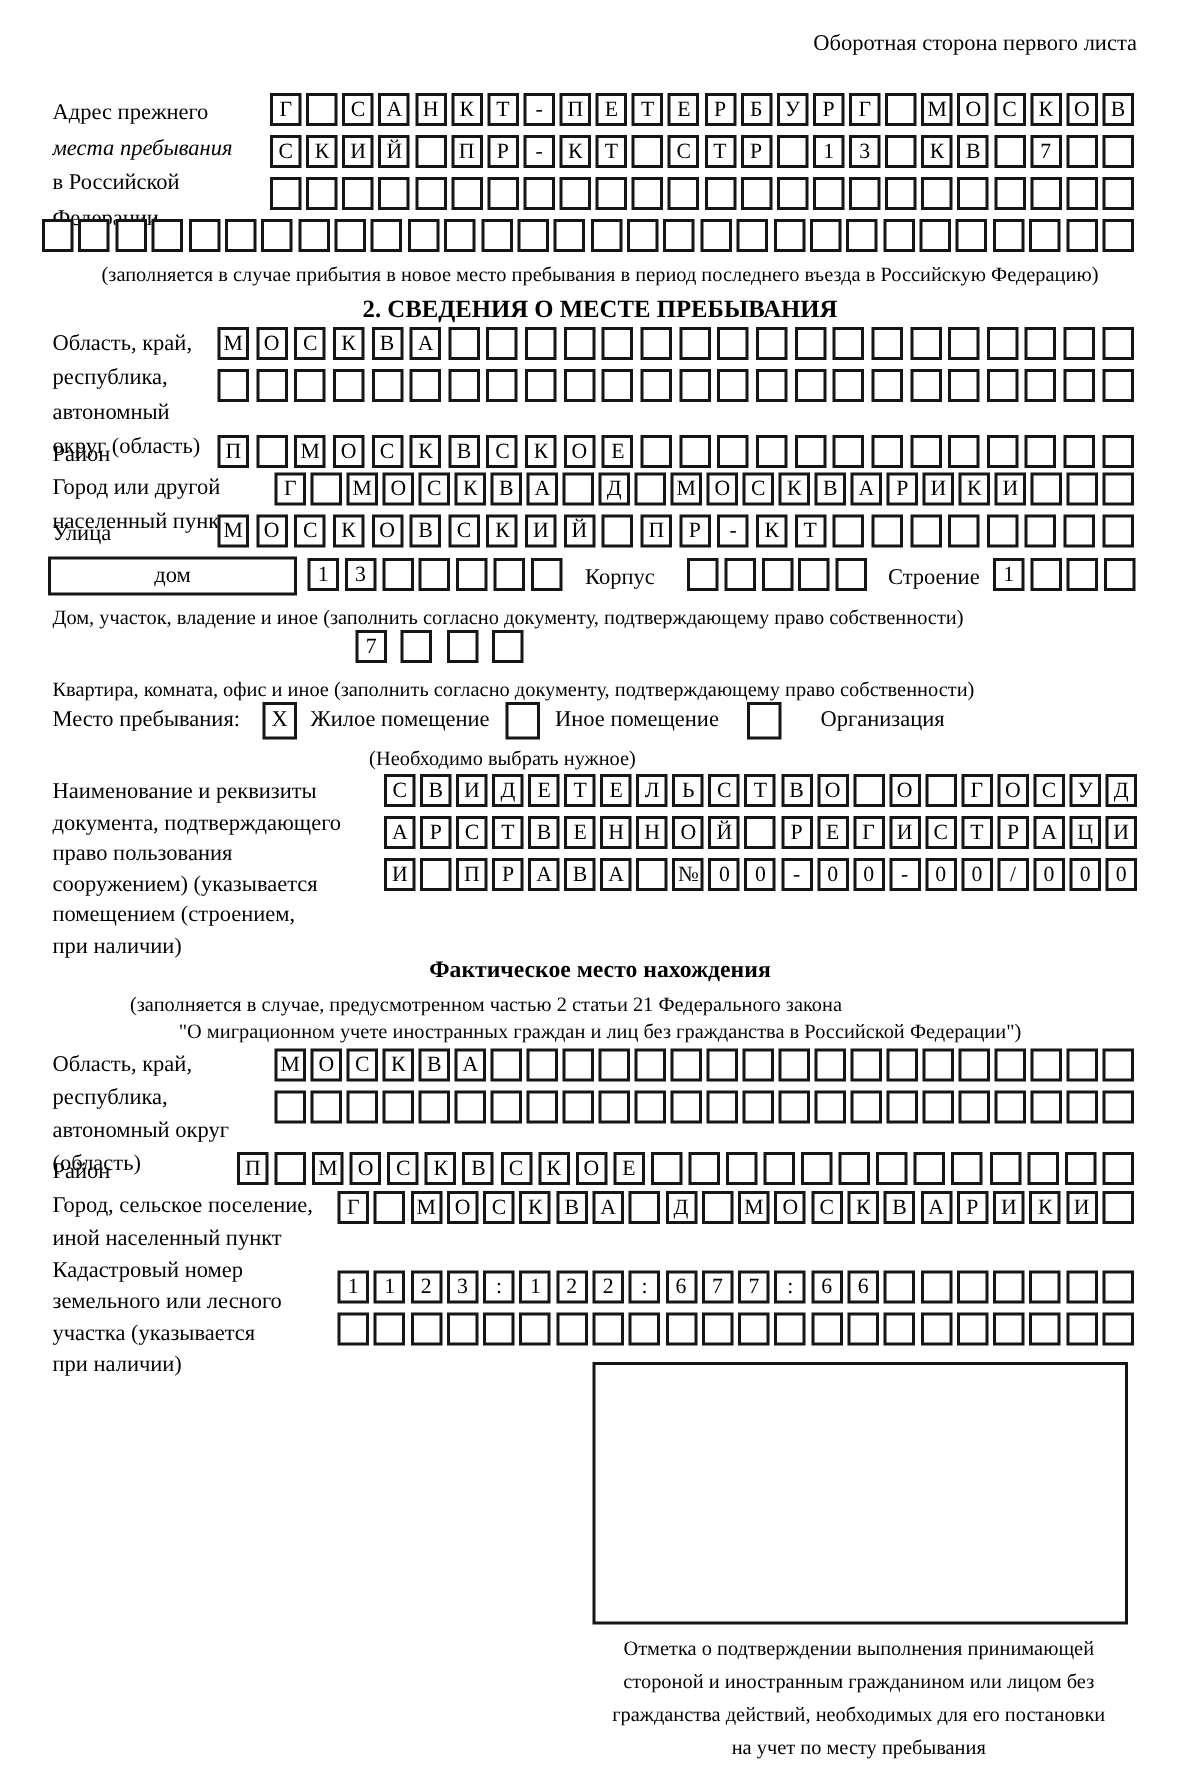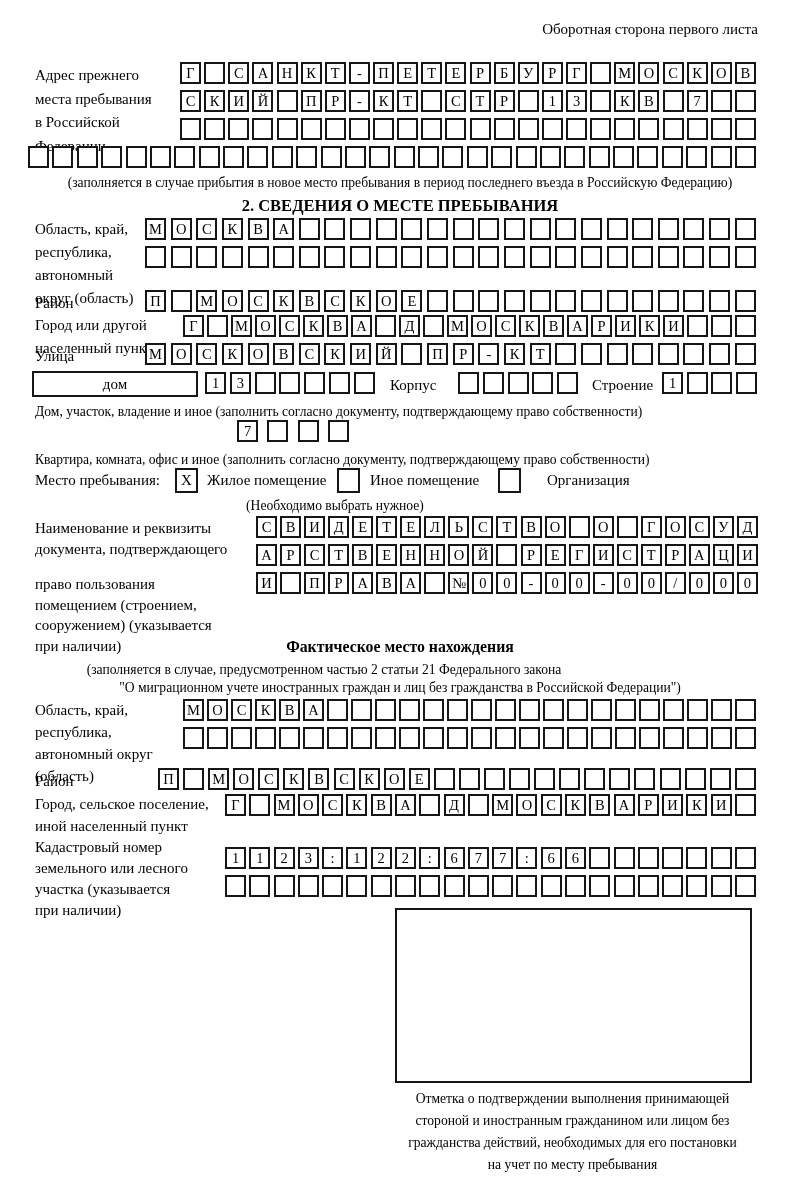--- a/index.html
+++ b/index.html
@@ -23,21 +23,21 @@
 </style>
 </head>
 <body>
 
 <div class="page">
 
   <div class="abs lbl right" style="left:400px;top:20px;width:358px;">Оборотная сторона первого листа</div>
 
   <div class="abs" style="left:35px;top:64px;">
     <div class="lbl" style="line-height:23.5px;">Адрес прежнего</div>
-    <div class="lbl" style="line-height:23.5px;">места пребывания</div>
+    <div class="lbl" style="line-height:23.5px;font-style:italic;">места пребывания</div>
     <div class="lbl" style="line-height:23.5px;">в Российской</div>
     <div class="lbl" style="line-height:23.5px;">Федерации</div>
   </div>
   <div class="boxrow" style="left:180px;top:62px;width:576px;">
       <div class="cell">Г</div>
       <div class="cell"></div>
       <div class="cell">С</div>
       <div class="cell">А</div>
       <div class="cell">Н</div>
       <div class="cell">К</div>
@@ -334,23 +334,23 @@
   <div class="abs lbl" style="left:207px;top:471px;">Жилое помещение</div>
   <div class="checkbox" style="left:337px;top:468px;"></div>
   <div class="abs lbl" style="left:370px;top:471px;">Иное помещение</div>
   <div class="checkbox" style="left:498px;top:468px;"></div>
   <div class="abs lbl" style="left:547px;top:471px;">Организация</div>
   <div class="abs small center" style="left:185px;top:497px;width:300px;">(Необходимо выбрать нужное)</div>
 
   <div class="abs" style="left:35px;top:518px;">
     <div class="lbl" style="line-height:20.5px;">Наименование и реквизиты</div>
     <div class="lbl" style="line-height:20.5px;">документа, подтверждающего</div>
-    <div class="lbl" style="line-height:20.5px;margin-top:15px;">право пользования</div>
+    <div class="lbl" style="line-height:20.5px;">право пользования</div>
+    <div class="lbl" style="line-height:20.5px;">сооружением) (указывается</div>
     <div class="lbl" style="line-height:20.5px;">помещением (строением,</div>
-    <div class="lbl" style="line-height:20.5px;">сооружением) (указывается</div>
     <div class="lbl" style="line-height:20.5px;">при наличии)</div>
   </div>
   <div class="boxrow" style="left:256px;top:516px;width:502px;">
       <div class="cell">С</div>
       <div class="cell">В</div>
       <div class="cell">И</div>
       <div class="cell">Д</div>
       <div class="cell">Е</div>
       <div class="cell">Т</div>
       <div class="cell">Е</div>

